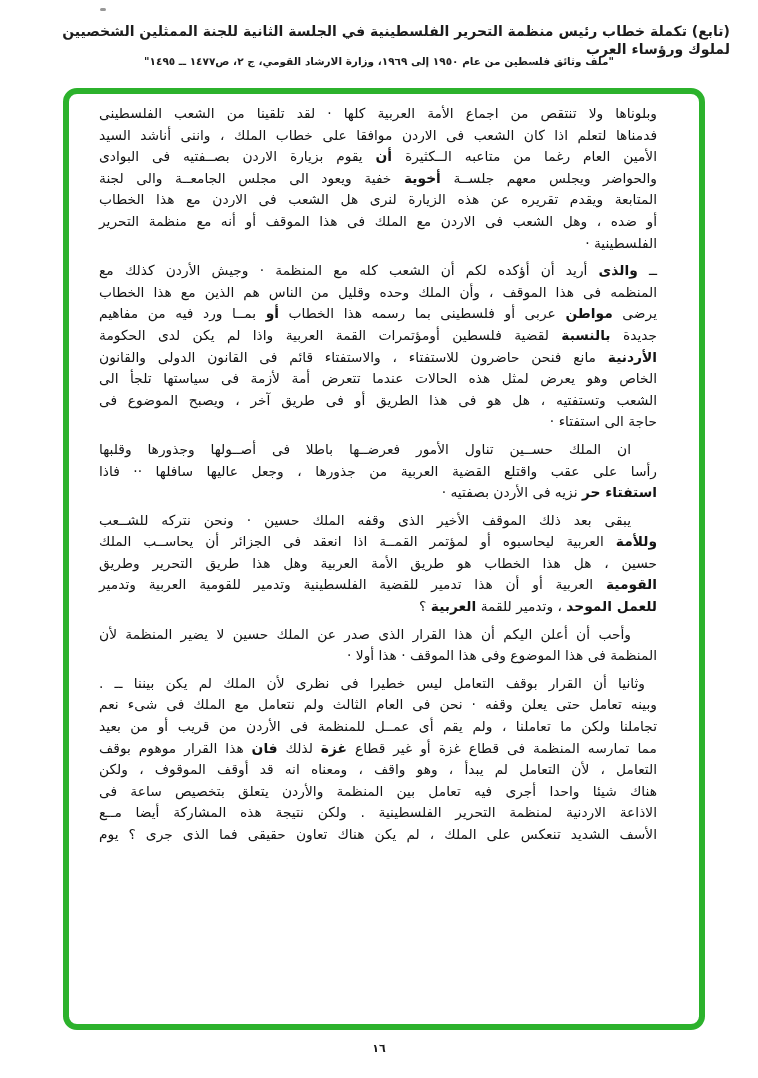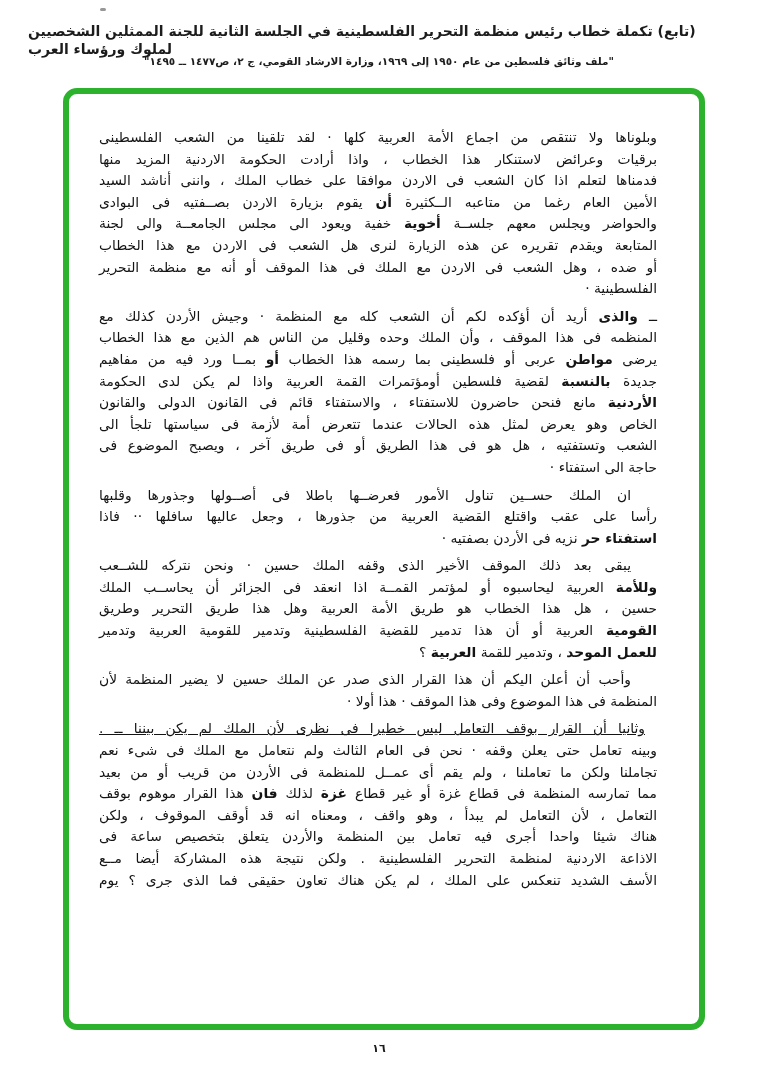--- a/index.html
+++ b/index.html
@@ -8,45 +8,45 @@
     background:#ffffff;color:#1c1c1c;
     font-family:"DejaVu Sans",sans-serif;
     overflow:hidden;
   }
   .speck{
     position:absolute;left:100px;top:8px;width:6px;height:3px;
     background:#6b6b6b;border-radius:2px;opacity:.7;
   }
   .doc-title{
     position:absolute;top:22px;right:28px;left:28px;
-    direction:rtl;text-align:left;
+    direction:rtl;text-align:right;
     font-weight:bold;font-size:14px;line-height:18px;
     letter-spacing:0;
   }
   .doc-subtitle{
     position:absolute;top:54px;right:40px;left:40px;
     direction:rtl;text-align:center;
     font-weight:bold;font-size:10.5px;line-height:14px;
   }
   .frame{
     position:absolute;left:63px;top:88px;
     width:630px;height:930px;
     border:6px solid #2cb22c;border-radius:14px;
     background:#ffffff;
   }
   .content{
-    position:absolute;top:105px;left:69px;width:618px;height:918px;
+    position:absolute;top:81px;left:69px;width:618px;height:918px;
     box-sizing:border-box;padding:22px 30px 0 30px;
     direction:rtl;
     font-size:13.8px;line-height:21.6px;
     color:#141414;
   }
   .para{margin:0 0 6px 0;}
   .para.indent .line:first-child{text-indent:26px;}
-  .para.indent-sm .line:first-child{text-indent:12px;text-decoration:underline;}
+  .para.indent-sm .line:first-child{text-indent:12px;}
   .line{
     text-align:justify;text-align-last:justify;
     white-space:normal;
   }
   .line.lastline{text-align-last:right;}
   .line b{font-weight:bold;}
   .page-number{
     position:absolute;top:1042px;right:0;left:0;
     text-align:center;font-weight:bold;font-size:11px;
     direction:rtl;
@@ -59,21 +59,20 @@
 
 <div class="doc-title">(تابع) تكملة خطاب رئيس منظمة التحرير الفلسطينية في الجلسة الثانية للجنة الممثلين الشخصيين لملوك ورؤساء العرب</div>
 
 <div class="doc-subtitle">"ملف وثائق فلسطين من عام ١٩٥٠ إلى ١٩٦٩، وزارة الارشاد القومي، ج ٢، ص١٤٧٧ ــ ١٤٩٥"</div>
 
 <div class="frame" style="border-color: rgb(44, 178, 44);"></div>
 
 <div class="content" id="doc-body">
     <div class="para">
       <div class="line">وبلوناها ولا تنتقص من اجماع الأمة العربية كلها · لقد تلقينا من الشعب الفلسطينى</div>
-      <div class="line">برقيات وعرائض لاستنكار هذا الخطاب ، واذا أرادت الحكومة الاردنية المزيد منها</div>
       <div class="line">فدمناها لتعلم اذا كان الشعب فى الاردن موافقا على خطاب الملك ، واننى أناشد السيد</div>
       <div class="line">الأمين العام رغما من متاعبه الــكثيرة <b>أن</b> يقوم بزيارة الاردن بصــفتيه فى البوادى</div>
       <div class="line">والحواضر ويجلس معهم جلســة <b>أخوية</b> خفية ويعود الى مجلس الجامعــة والى لجنة</div>
       <div class="line">المتابعة ويقدم تقريره عن هذه الزيارة لنرى هل الشعب فى الاردن مع هذا الخطاب</div>
       <div class="line">أو ضده ، وهل الشعب فى الاردن مع الملك فى هذا الموقف أو أنه مع منظمة التحرير</div>
       <div class="line lastline">الفلسطينية ·</div>
     </div>
     <div class="para">
       <div class="line">ــ <b>والذى</b> أريد أن أؤكده لكم أن الشعب كله مع المنظمة · وجيش الأردن كذلك مع</div>
       <div class="line">المنظمه فى هذا الموقف ، وأن الملك وحده وقليل من الناس هم الذين مع هذا الخطاب</div>

